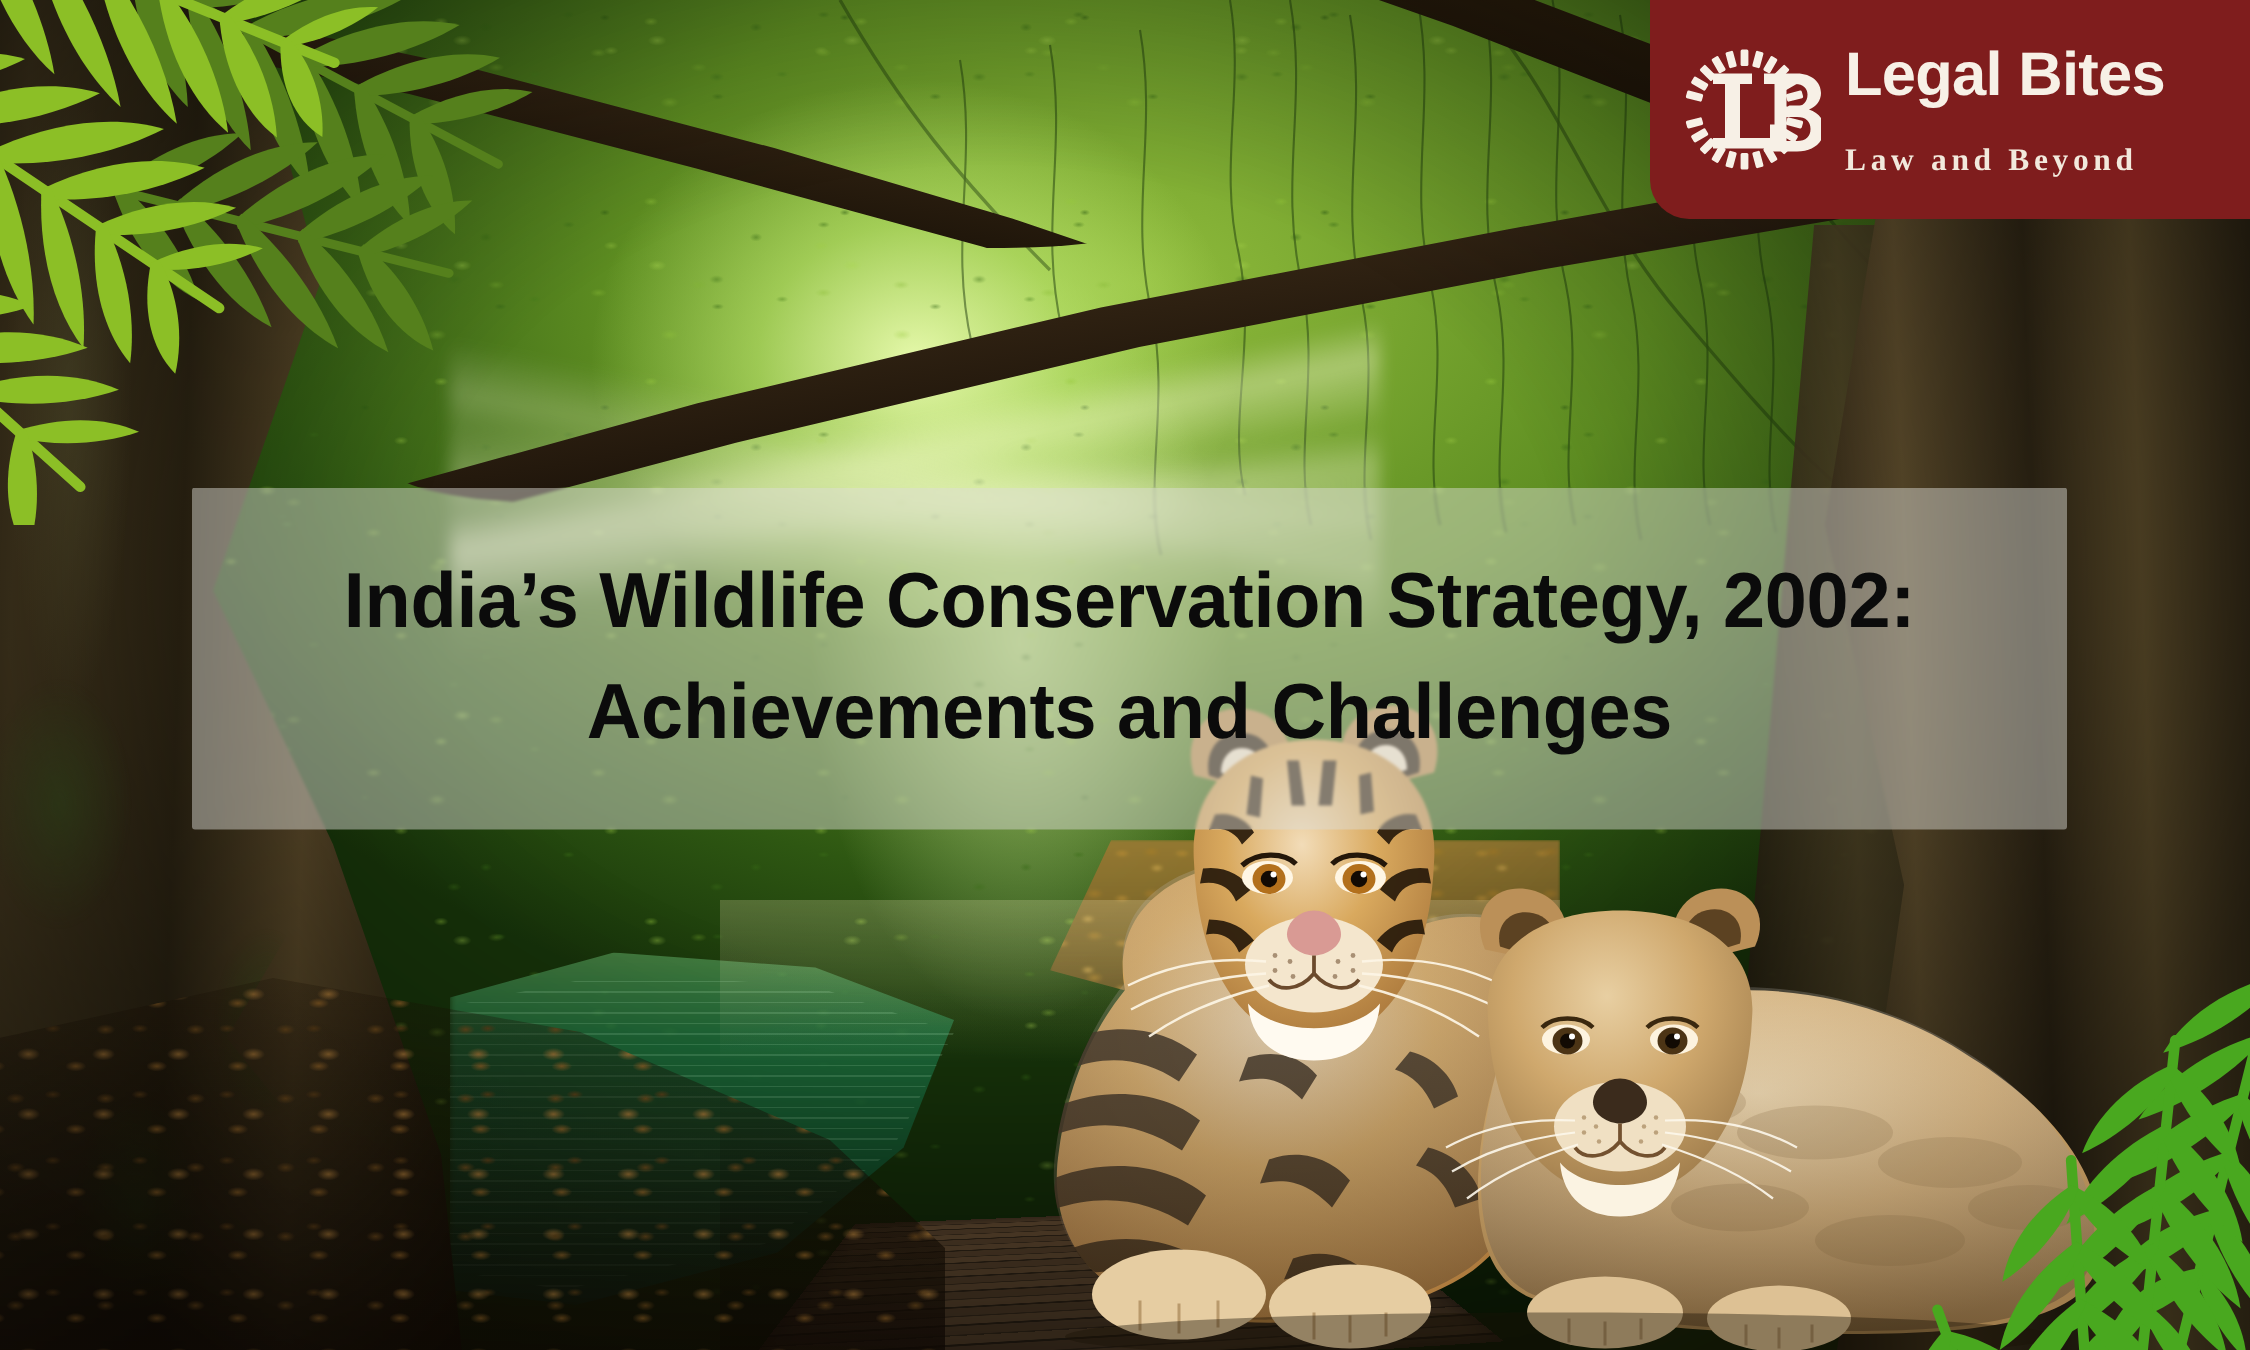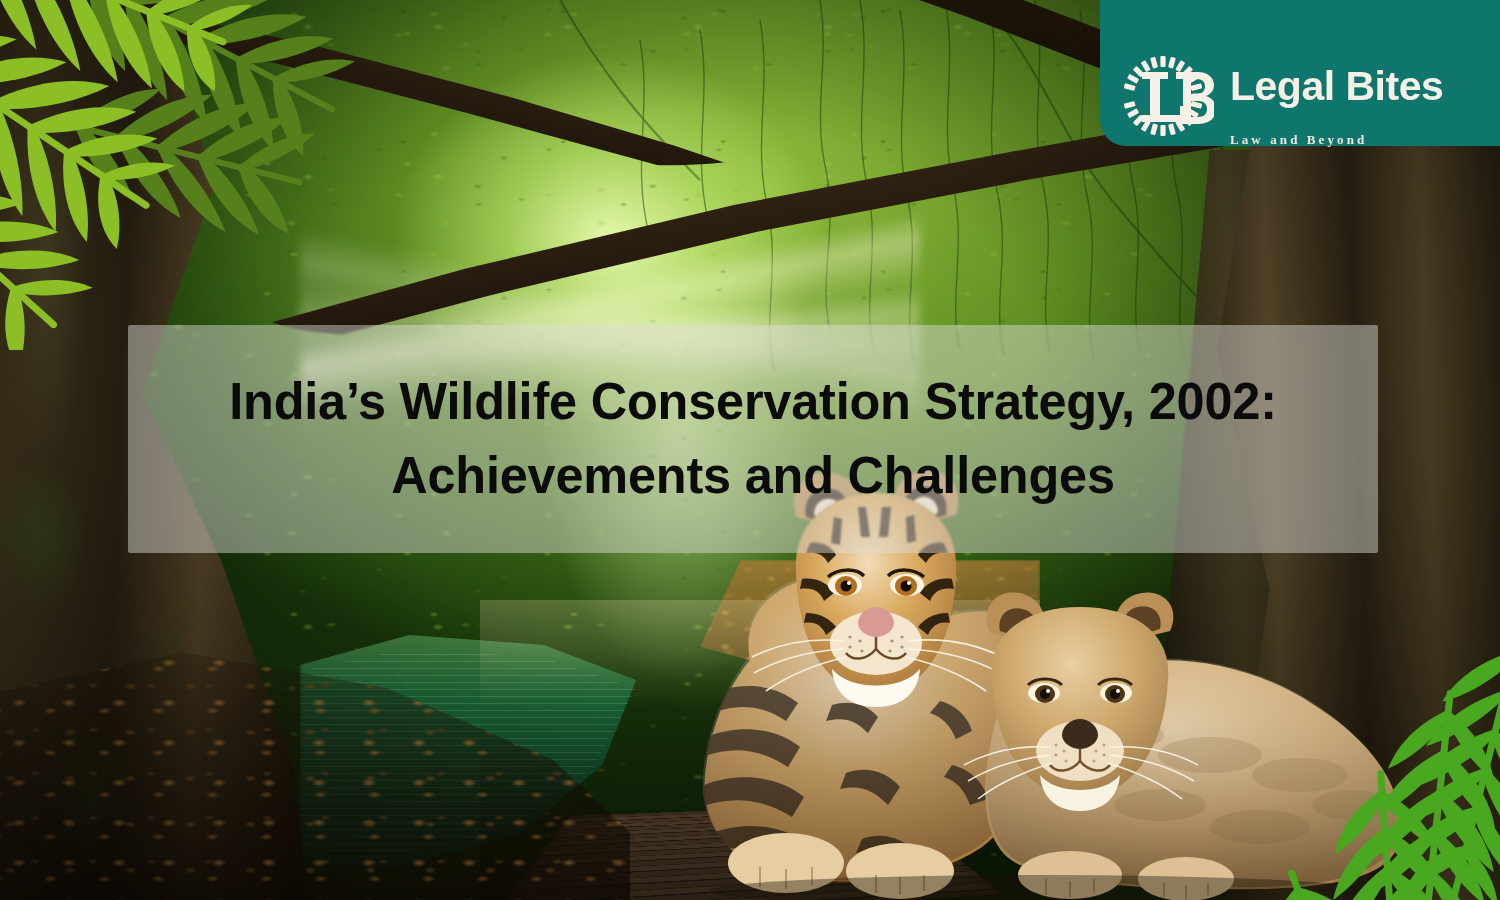--- a/index.html
+++ b/index.html
@@ -185,34 +185,34 @@
     font-size:52px;
     line-height:1.42;
     letter-spacing:-.2px;
     transform:scaleX(.97);
     white-space:pre-line;
   }
 
   
   .brandbar{
     position:absolute;left:1100px;top:0;width:400px;height:146px;
-    background:#0f766e;
+    background:#7f1d1d;
     border-bottom-left-radius:26px;
-    display:flex;align-items:flex-end;gap:16px;
+    display:flex;align-items:center;gap:16px;
     padding-left:18px;box-sizing:border-box;
   }
   .brand-mark{width:96px;height:100px;flex:0 0 auto;position:relative;}
   .brand-mark svg{width:100%;height:100%;display:block;}
   .brand-words{display:flex;flex-direction:column;justify-content:center;gap:1px;}
   .brand-name{
     color:#f7f0e6;font-weight:700;font-size:41px;line-height:1;
     font-family:"Liberation Sans", sans-serif;letter-spacing:-.5px;
   }
   .brand-tag{
-    color:#f2e9dc;font-weight:700;font-size:13px;line-height:1;
+    color:#f2e9dc;font-weight:700;font-size:21px;line-height:1;
     font-family:"Liberation Serif", serif;letter-spacing:3.1px;
     margin-top:25px;
   }
 </style>
 </head>
 <body>
 
 <div id="stage">
 
   <div class="bg-base"></div>

